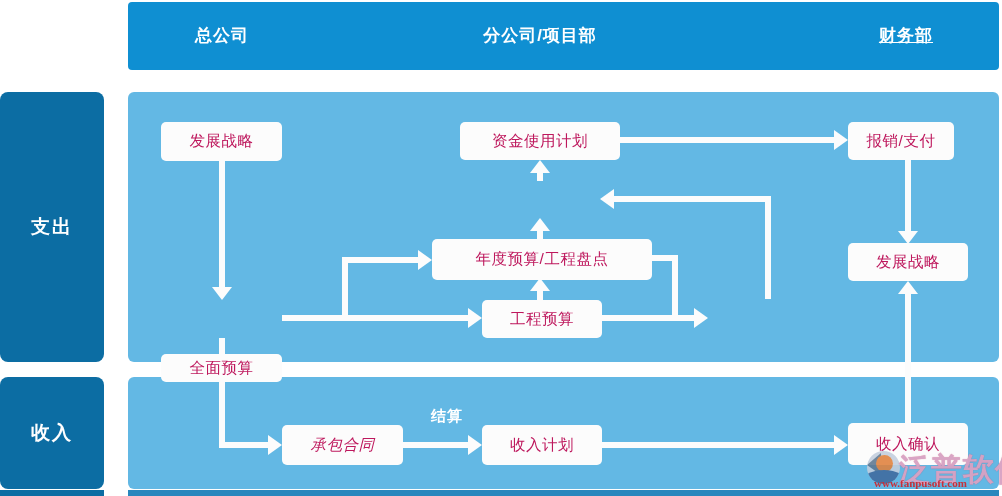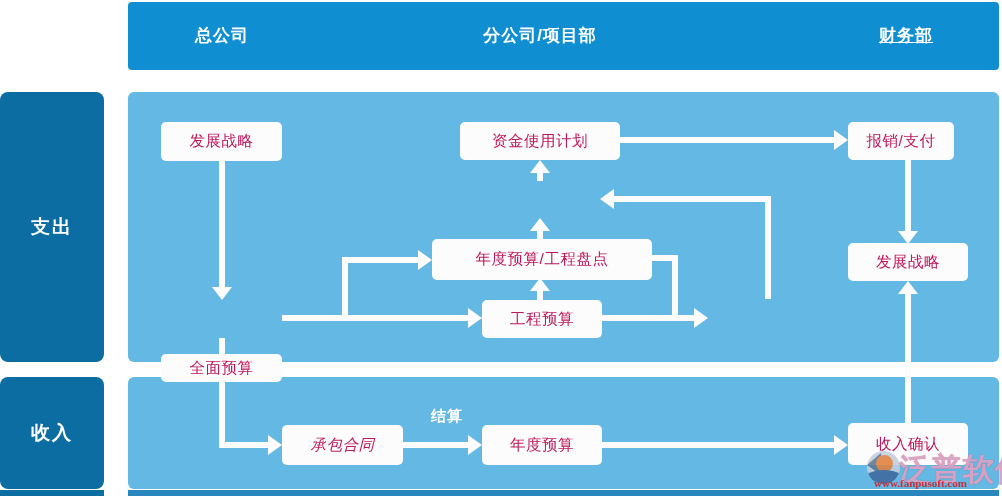--- a/index.html
+++ b/index.html
@@ -131,21 +131,21 @@
   <div class="ah ah-up" style="left:898px;top:281px;"></div>
 
   <div class="node" style="left:161px;top:122px;width:121px;height:39px;">发展战略</div>
   <div class="node" style="left:460px;top:122px;width:160px;height:38px;">资金使用计划</div>
   <div class="node" style="left:848px;top:122px;width:106px;height:38px;">报销/支付</div>
   <div class="node" style="left:432px;top:239px;width:220px;height:41px;">年度预算/工程盘点</div>
   <div class="node" style="left:161px;top:317px;width:121px;height:28px;margin-top:37px;">全面预算</div>
   <div class="node" style="left:482px;top:300px;width:120px;height:38px;font-family:Liberation Serif, serif;">工程预算</div>
   <div class="node" style="left:848px;top:243px;width:120px;height:38px;">发展战略</div>
   <div class="node" style="left:282px;top:425px;width:121px;height:40px;font-style:italic;">承包合同</div>
-  <div class="node" style="left:482px;top:425px;width:120px;height:40px;">年度预算</div>
+  <div class="node" style="left:482px;top:425px;width:120px;height:40px;">收入计划</div>
   <div class="node" style="left:848px;top:423px;width:120px;height:42px;">收入确认</div>
 
   <div class="watermark">
     <div class="wm-logo">
       <div class="wm-fan"></div>
       <div class="wm-sun"></div>
       <div class="wm-wave"></div>
     </div>
     <div class="wm-brand">泛普软件</div>
     <div class="wm-url">www.fanpusoft.com</div>

